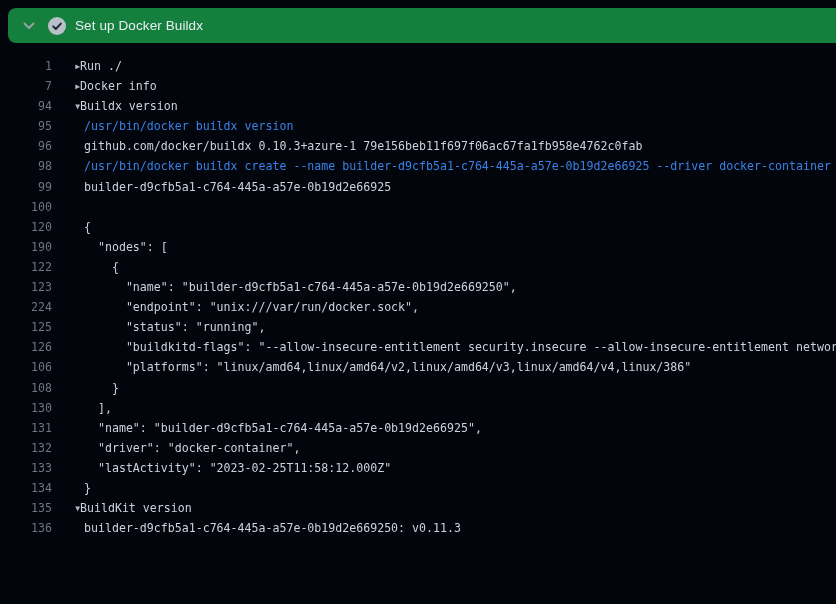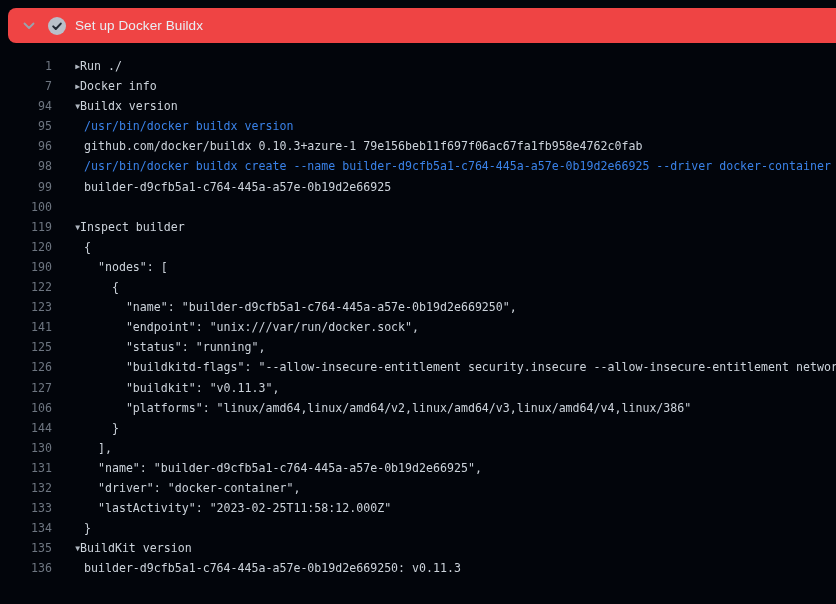--- a/index.html
+++ b/index.html
@@ -16,21 +16,21 @@
     width: 836px;
     height: 604px;
     overflow: hidden;
   }
   
   .step-header {
     box-sizing: border-box;
     margin: 8px 0 0 8px;
     height: 35px;
     width: 828px;
-    background: #ef4444;
+    background: #15803d;
     border-radius: 8px 0 0 8px;
     display: flex;
     align-items: center;
     padding-left: 8px;
     cursor: pointer;
   }
   .chevron {
     width: 14px;
     height: 14px;
     display: inline-flex;
@@ -136,62 +136,54 @@
     <span class="num">98</span>
     <span class="body"><span class="logtext cmd">/usr/bin/docker buildx create --name builder-d9cfb5a1-c764-445a-a57e-0b19d2e66925 --driver docker-container</span></span>
   </div>
       <div class="row">
     <span class="num">99</span>
     <span class="body"><span class="logtext">builder-d9cfb5a1-c764-445a-a57e-0b19d2e66925</span></span>
   </div>
       <div class="row group">
     <span class="num">100</span>
   </div>
-      <div class="row group">
-    <span class="num">119</span>
-    <span class="body"><span class="arrow">▼</span><span class="logtext">Inspect builder</span></span>
-  </div>
       <div class="row">
     <span class="num">120</span>
     <span class="body"><span class="logtext">{</span></span>
   </div>
       <div class="row">
     <span class="num">190</span>
     <span class="body"><span class="logtext">  "nodes": [</span></span>
   </div>
       <div class="row">
     <span class="num">122</span>
     <span class="body"><span class="logtext">    {</span></span>
   </div>
       <div class="row">
     <span class="num">123</span>
     <span class="body"><span class="logtext">      "name": "builder-d9cfb5a1-c764-445a-a57e-0b19d2e669250",</span></span>
   </div>
       <div class="row">
-    <span class="num">141</span>
+    <span class="num">224</span>
     <span class="body"><span class="logtext">      "endpoint": "unix:///var/run/docker.sock",</span></span>
   </div>
       <div class="row">
     <span class="num">125</span>
     <span class="body"><span class="logtext">      "status": "running",</span></span>
   </div>
       <div class="row">
     <span class="num">126</span>
     <span class="body"><span class="logtext">      "buildkitd-flags": "--allow-insecure-entitlement security.insecure --allow-insecure-entitlement network.host",</span></span>
   </div>
       <div class="row">
-    <span class="num">127</span>
-    <span class="body"><span class="logtext">      "buildkit": "v0.11.3",</span></span>
-  </div>
-      <div class="row">
     <span class="num">106</span>
     <span class="body"><span class="logtext">      "platforms": "linux/amd64,linux/amd64/v2,linux/amd64/v3,linux/amd64/v4,linux/386"</span></span>
   </div>
       <div class="row">
-    <span class="num">144</span>
+    <span class="num">108</span>
     <span class="body"><span class="logtext">    }</span></span>
   </div>
       <div class="row">
     <span class="num">130</span>
     <span class="body"><span class="logtext">  ],</span></span>
   </div>
       <div class="row">
     <span class="num">131</span>
     <span class="body"><span class="logtext">  "name": "builder-d9cfb5a1-c764-445a-a57e-0b19d2e66925",</span></span>
   </div>

